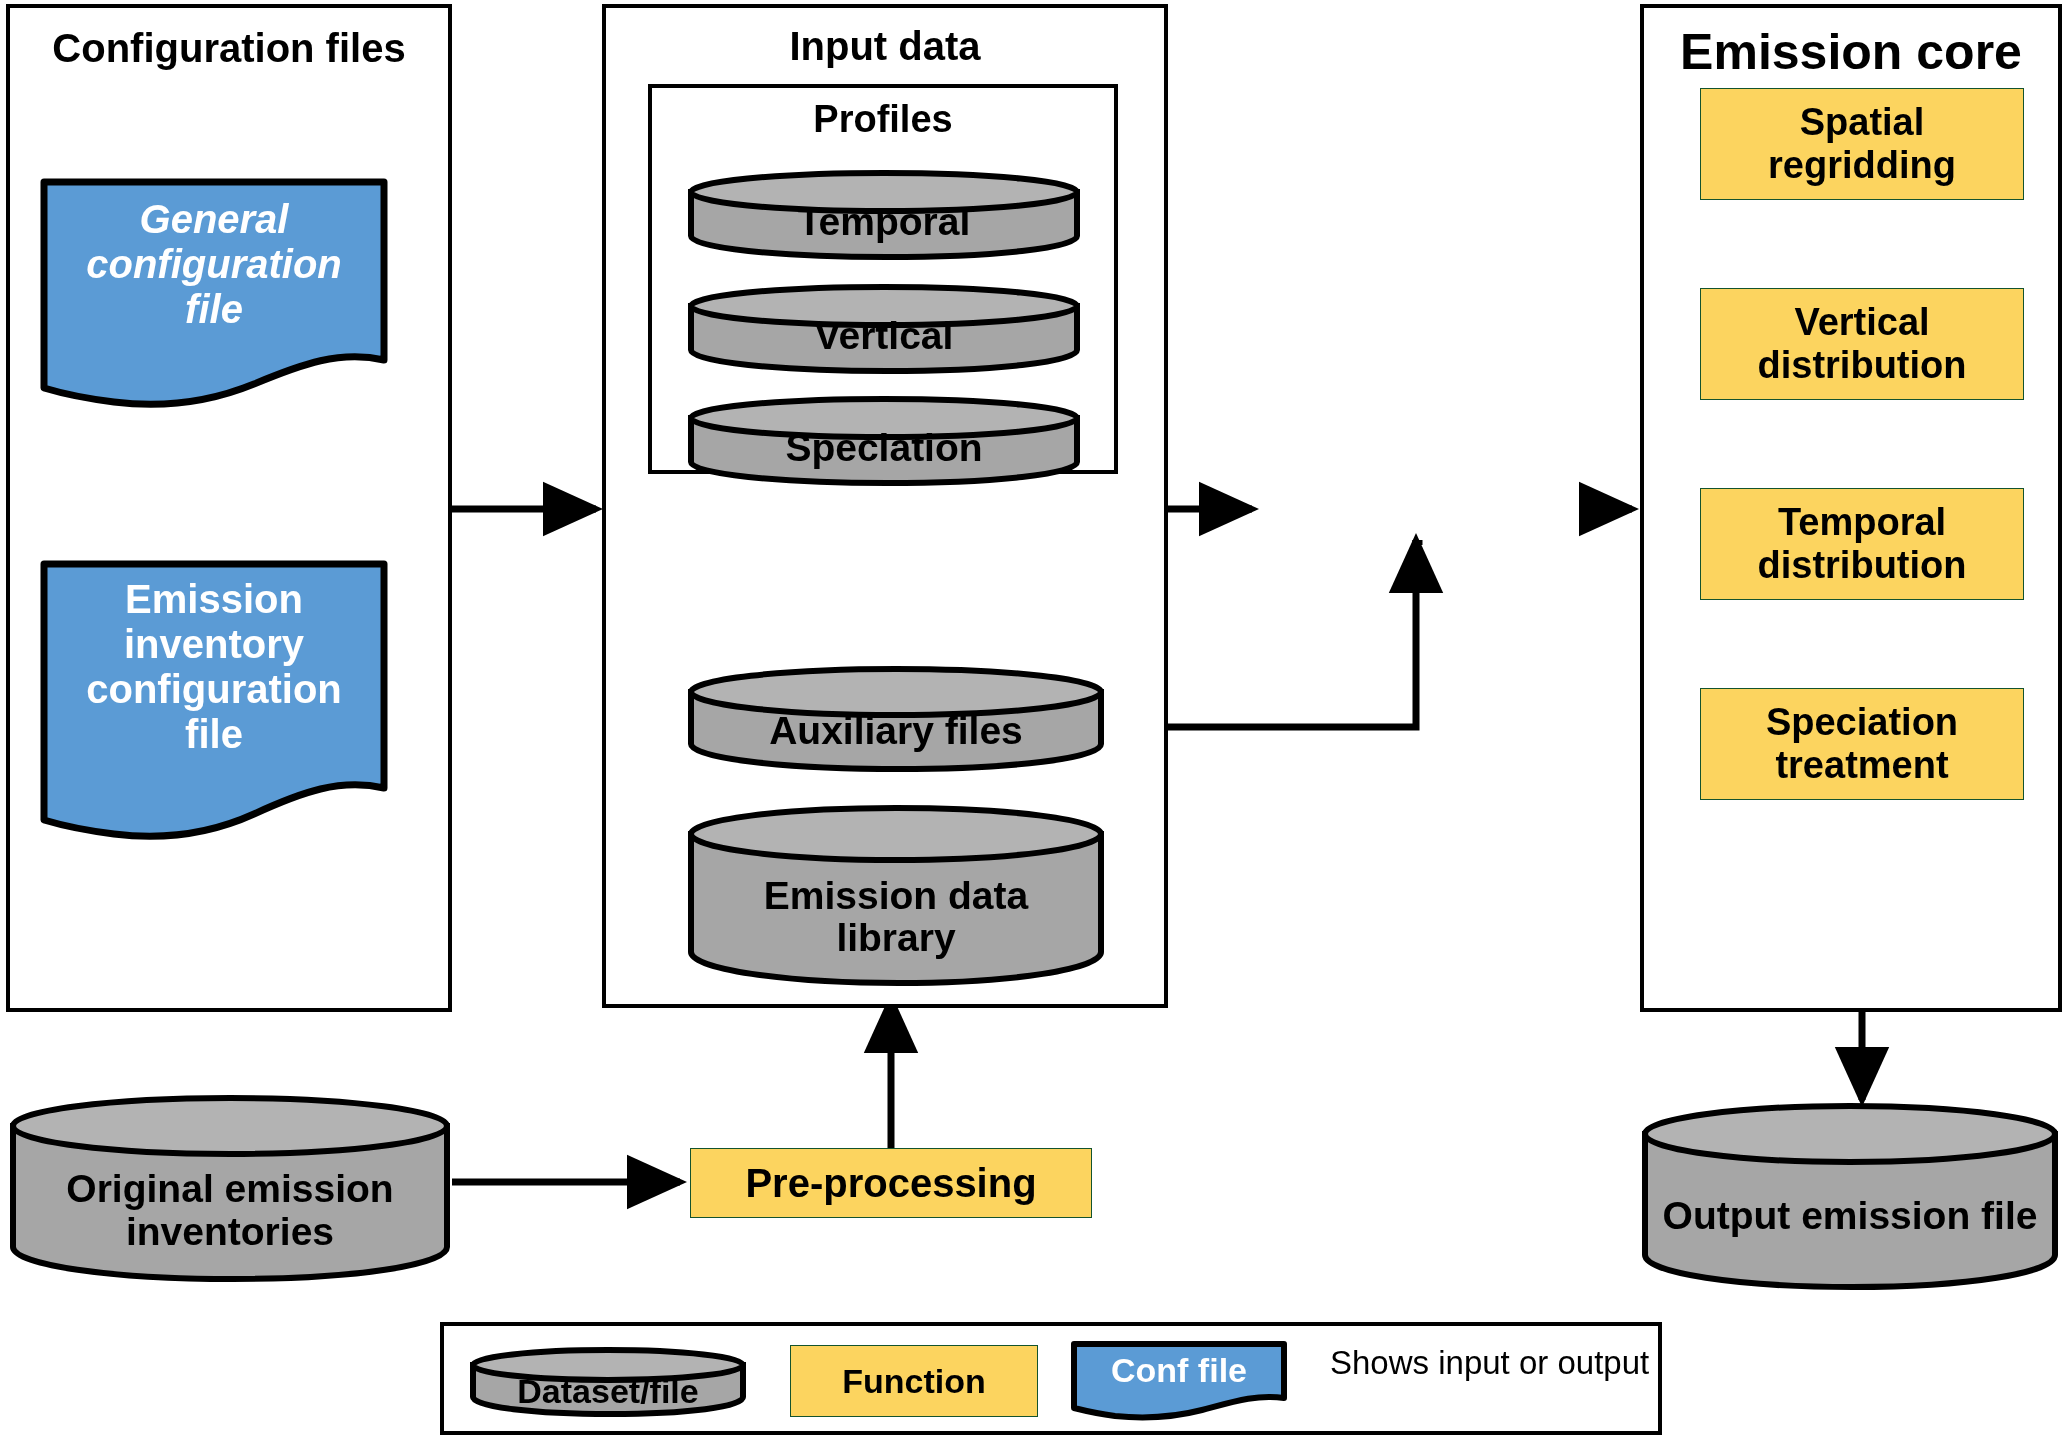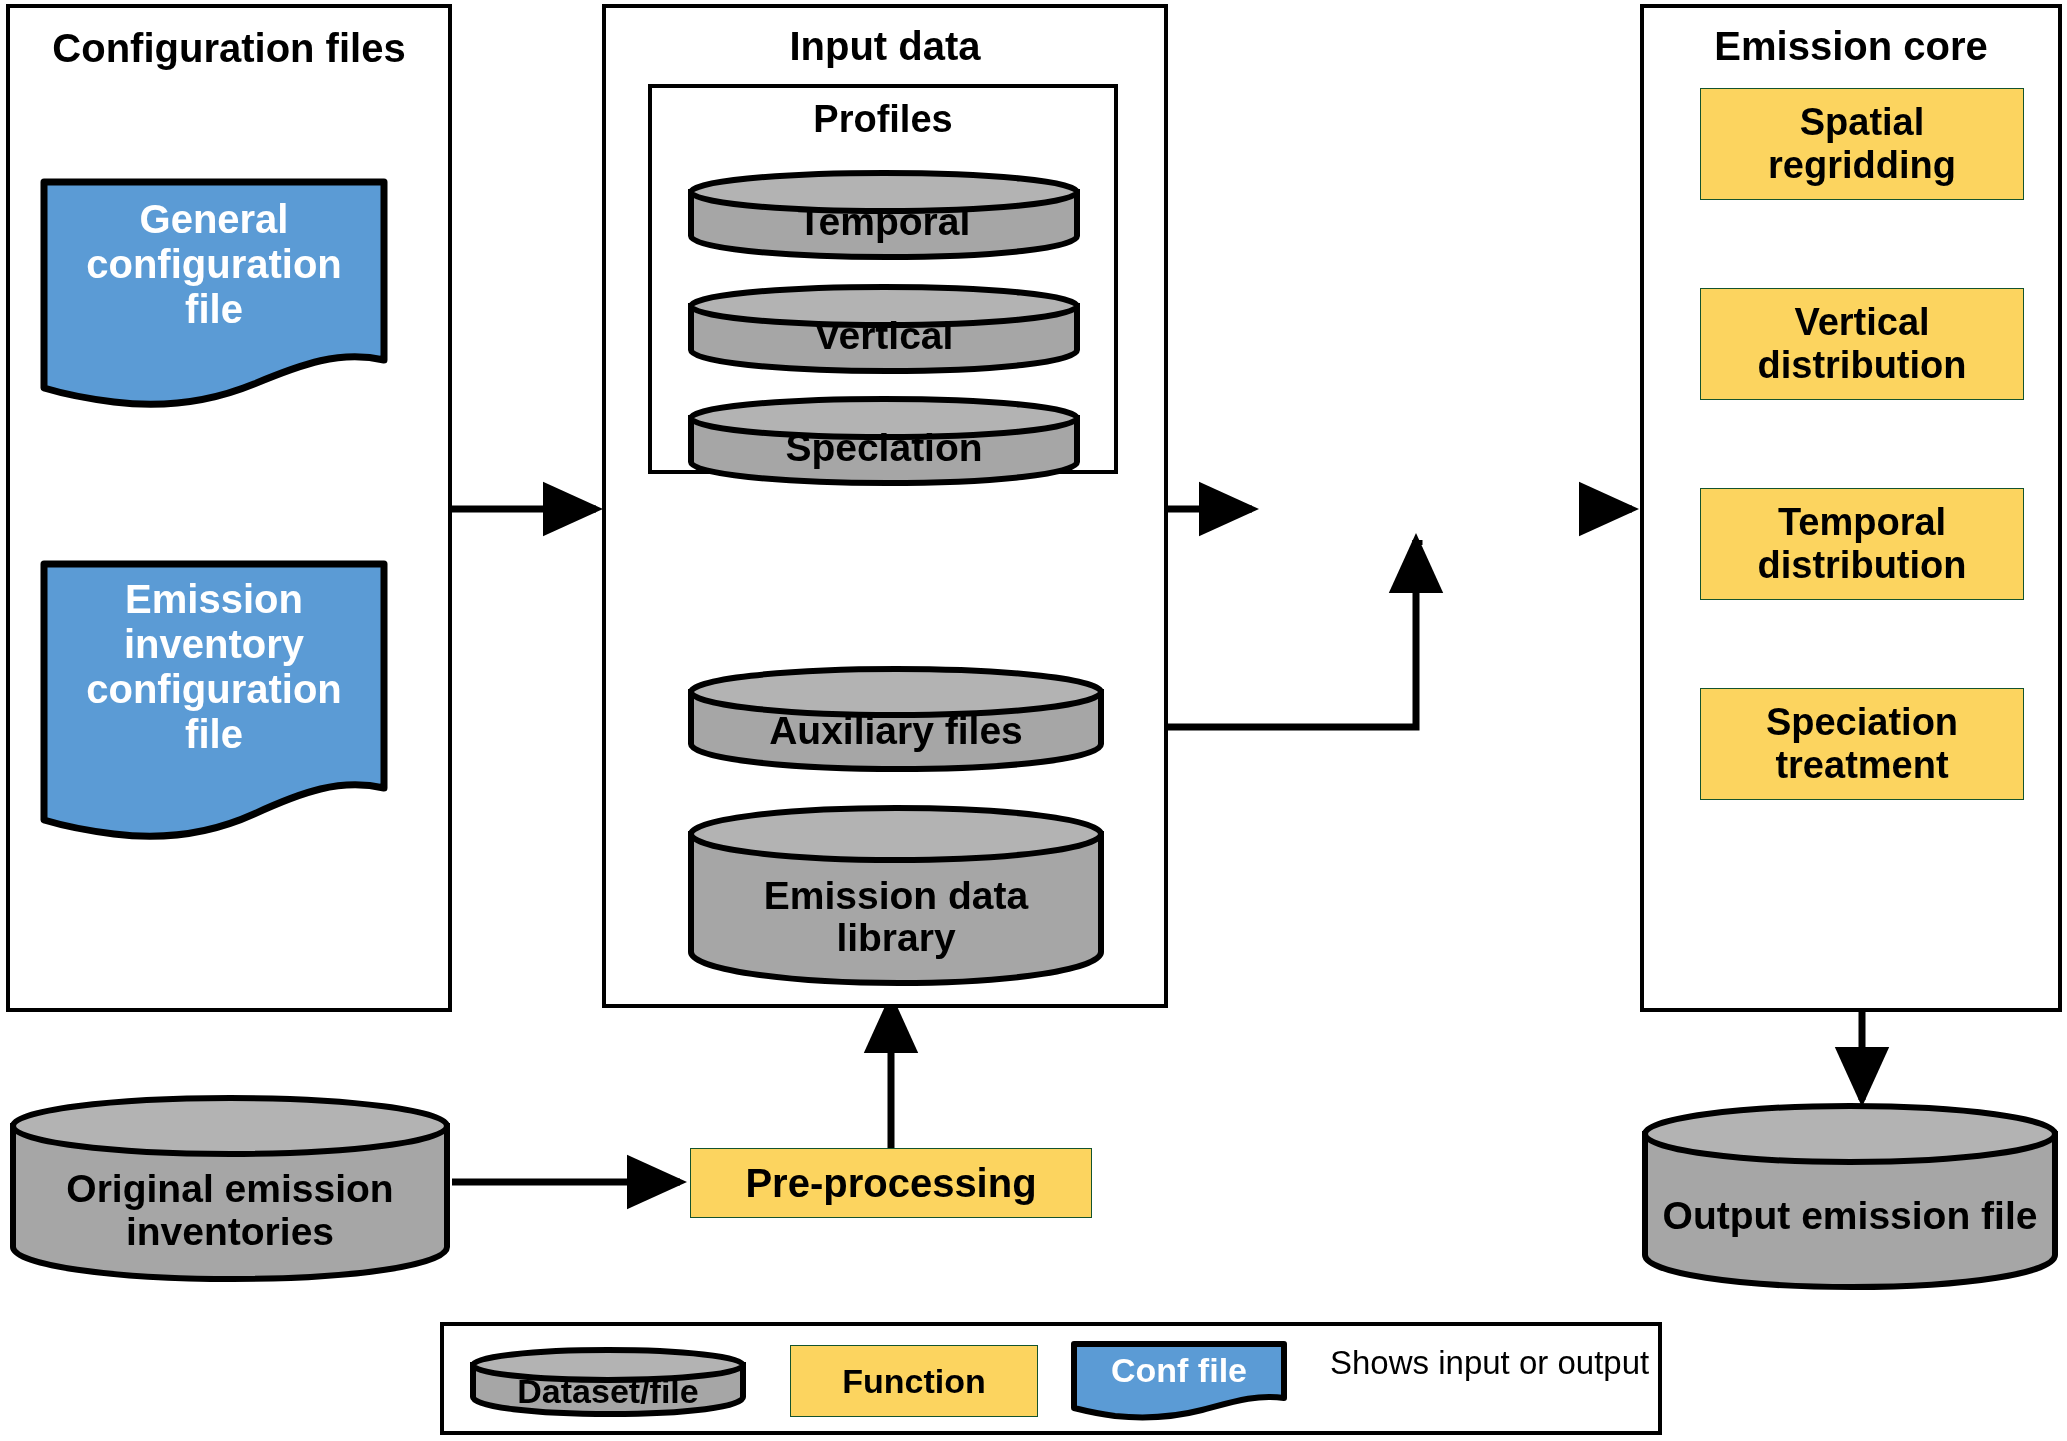--- a/index.html
+++ b/index.html
@@ -165,21 +165,21 @@
   </svg>
 
   <div class="panel" style="left:6px; top:4px; width:446px; height:1008px;">
     <div class="panel-title" style="top:18px; font-size:40px;">Configuration files</div>
   </div>
 
   <div class="conf" style="left:40px; top:178px; width:348px; height:240px;">
     <svg viewBox="0 0 348 240" preserveAspectRatio="none">
       <path d="M4,4 L344,4 L344,182 C300,172 262,186 214,206 C170,224 122,230 74,224 C50,221 24,216 4,210 Z" fill="#5B9BD5" stroke="#000" stroke-width="7" stroke-linejoin="round"></path>
     </svg>
-    <div class="conf-label" style="font-size:40px; padding:0 24px; top:36%;">General configuration file</div>
+    <div class="conf-label" style="font-size:40px; padding:0 24px; top:36%;font-style:italic;">General configuration file</div>
   </div>
 
   <div class="conf" style="left:40px; top:560px; width:348px; height:290px;">
     <svg viewBox="0 0 348 290" preserveAspectRatio="none">
       <path d="M4,4 L344,4 L344,228 C300,218 262,232 214,254 C170,274 122,280 74,274 C50,271 24,266 4,260 Z" fill="#5B9BD5" stroke="#000" stroke-width="7" stroke-linejoin="round"></path>
     </svg>
     <div class="conf-label" style="font-size:40px; padding:0 24px; top:37%;">Emission inventory configuration file</div>
   </div>
 
   <div class="panel" style="left:602px; top:4px; width:566px; height:1004px;">
@@ -225,21 +225,21 @@
   <div class="cyl" style="left:686px; top:802px; width:420px; height:186px;">
     <svg viewBox="0 0 420 186" preserveAspectRatio="none">
       <path d="M5,32 L5,150 C5,167 98,181 212.5,181 C327,181 415,167 415,150 L415,32 Z" fill="#A6A6A6" stroke="#000" stroke-width="6"></path>
       <ellipse cx="210" cy="32" rx="205" ry="26" fill="#B3B3B3" stroke="#000" stroke-width="6"></ellipse>
     </svg>
     <div class="cyl-label" style="font-size:39px; top:60%; padding:0 32px;">Emission data library</div>
   </div>
 
 
   <div class="panel" style="left:1640px; top:4px; width:422px; height:1008px;">
-    <div class="panel-title" style="top:16px; font-size:40px;">Emission core</div>
+    <div class="panel-title" style="top:16px; font-size:50px;">Emission core</div>
   </div>
 
   <div class="fn" style="left:1700px; top:88px; width:324px; height:112px; font-size:38px;">
     <span>Spatial regridding</span>
   </div>
 
   <div class="fn" style="left:1700px; top:288px; width:324px; height:112px; font-size:38px;">
     <span>Vertical distribution</span>
   </div>
 

